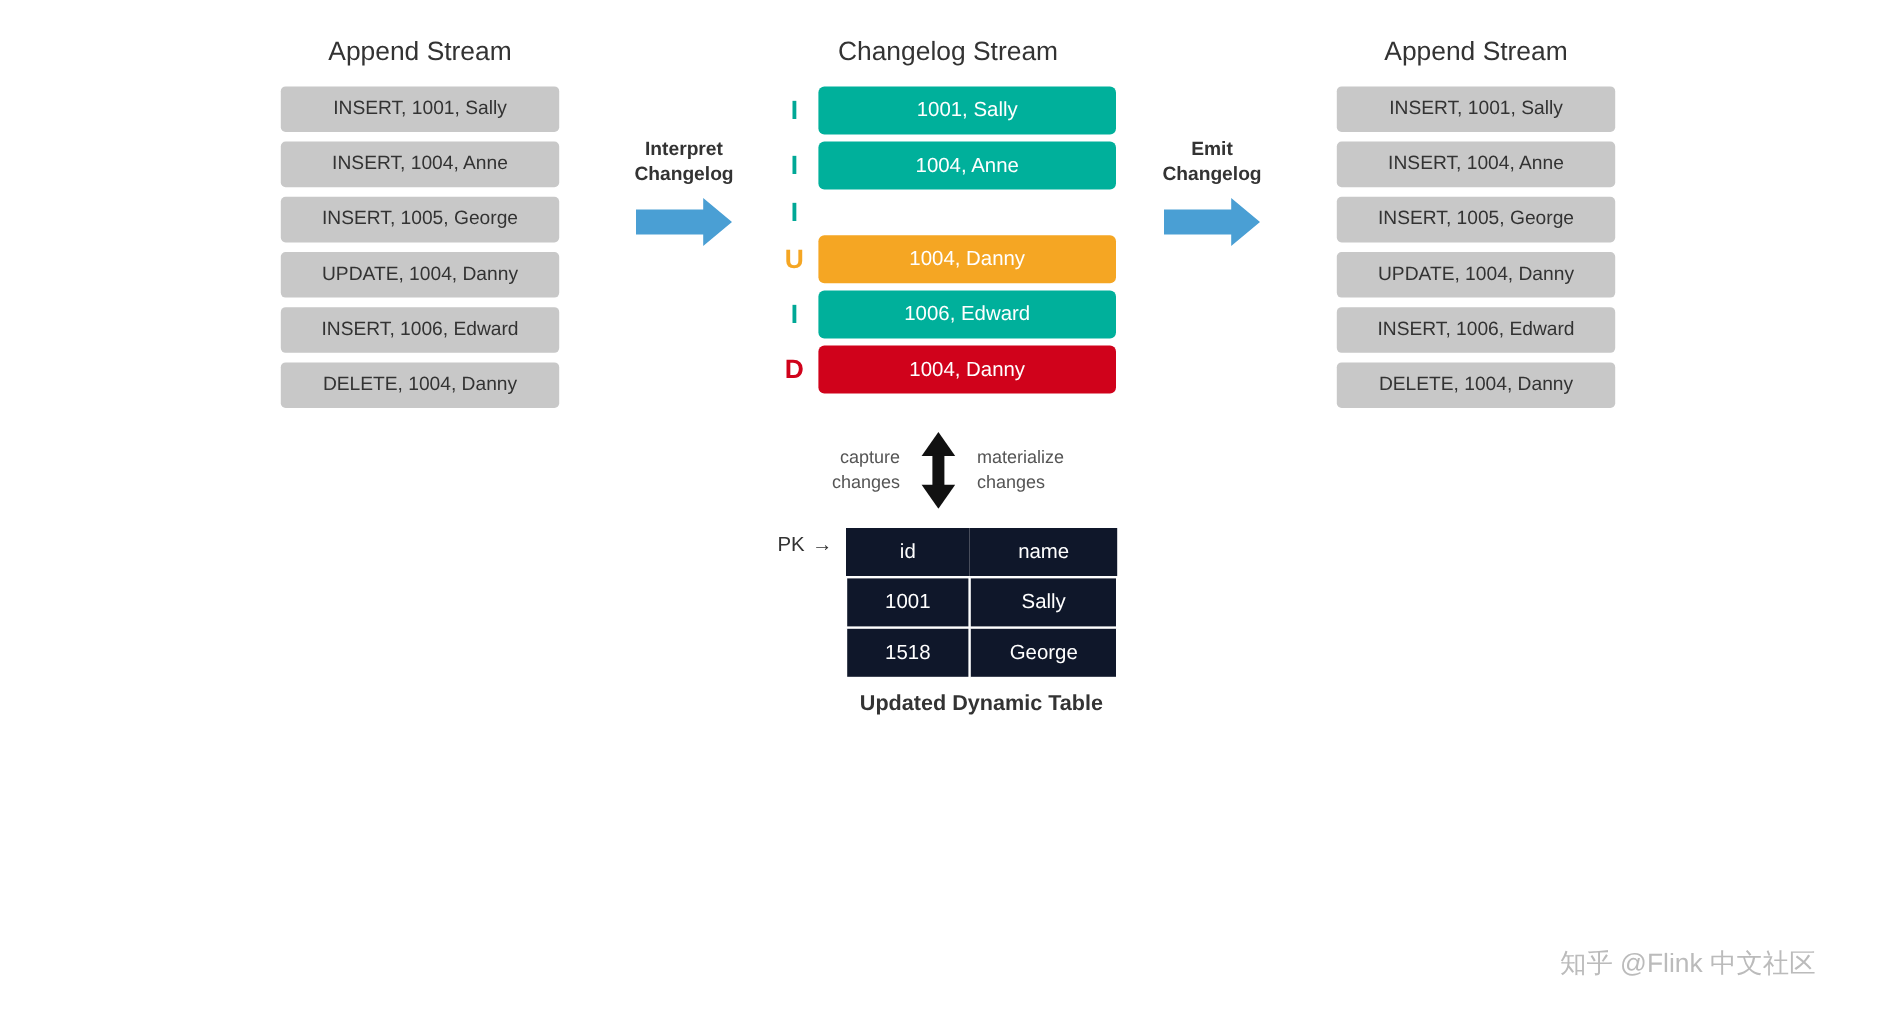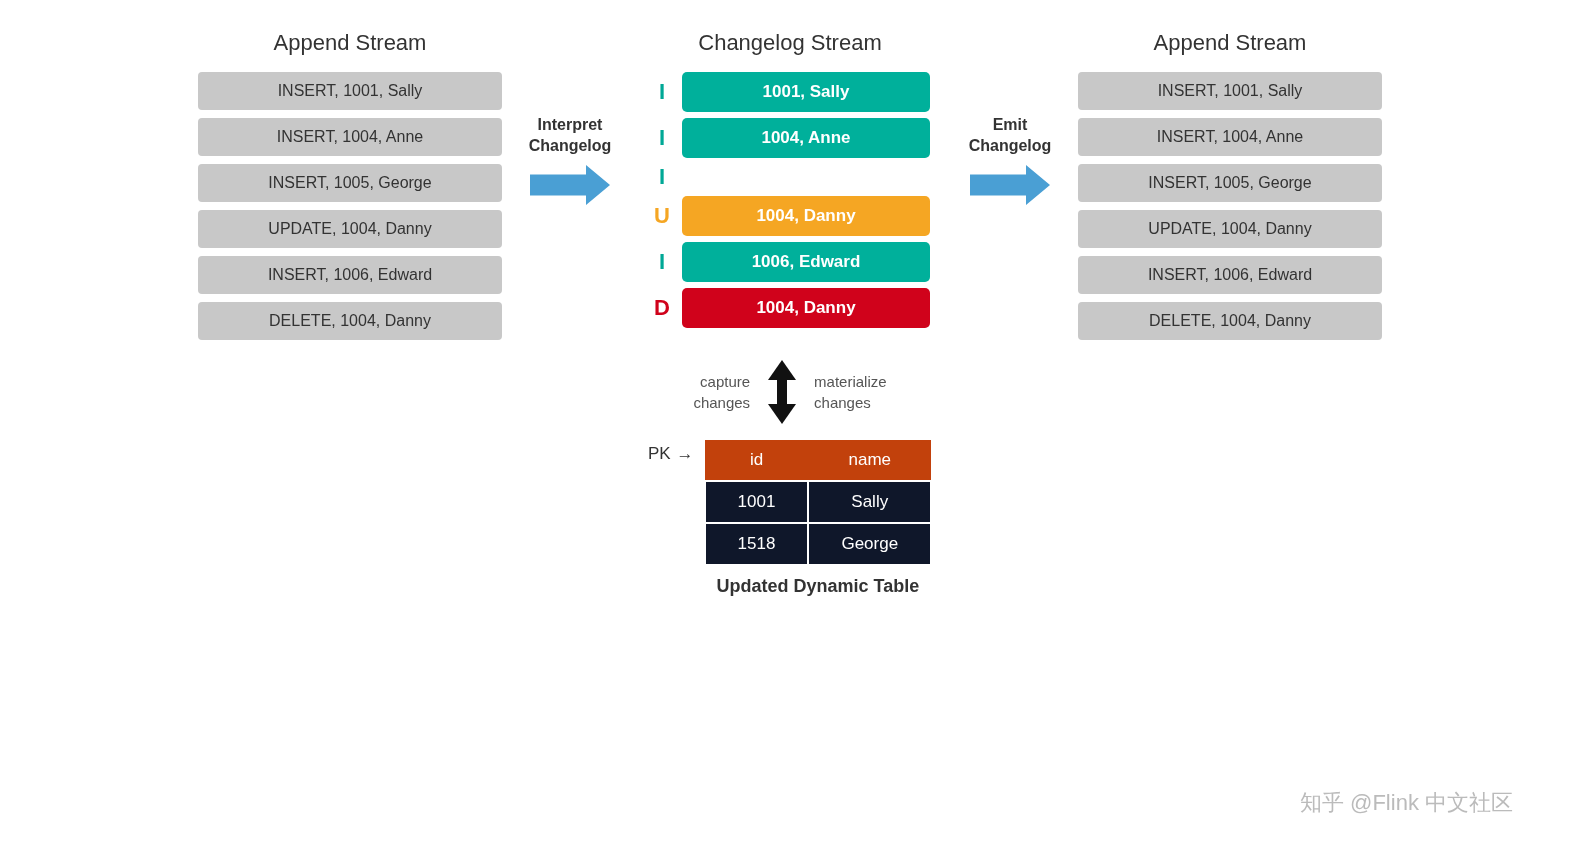--- a/index.html
+++ b/index.html
@@ -39,21 +39,21 @@
       text-align: center;
     }
 
     
     .append-row {
       background: #c8c8c8;
       border-radius: 4px;
       padding: 10px 18px;
       font-size: 16px;
       color: #333;
-      width: 304px;
+      width: 232px;
       text-align: center;
       margin-bottom: 2px;
     }
 
     .arrow-label {
       font-size: 16px;
       font-weight: bold;
       color: #333;
       text-align: center;
       margin-bottom: 4px;
@@ -85,21 +85,21 @@
     .change-indicator.update { color: #f5a623; }
     .change-indicator.delete { color: #d0021b; }
 
     .change-box {
       border-radius: 5px;
       padding: 10px 16px;
       font-size: 17px;
       color: white;
       flex: 1;
       text-align: center;
-      font-weight: bold;
+      font-weight: normal;
     }
     .change-box.insert { background: #00b09b; }
     .change-box.update { background: #f5a623; }
     .change-box.delete { background: #d0021b; }
 
     
     .bottom-section {
       display: flex;
       flex-direction: row;
       align-items: flex-start;
@@ -138,21 +138,21 @@
       line-height: 1.4;
     }
 
     
     .dynamic-table {
       border-collapse: collapse;
       margin-top: 6px;
     }
 
     .dynamic-table th {
-      background: #c2410c;
+      background: #0f172a;
       color: white;
       padding: 10px 32px;
       font-size: 17px;
       font-weight: normal;
       border: none;
     }
 
     .dynamic-table td {
       background: #0f172a;
       color: white;

